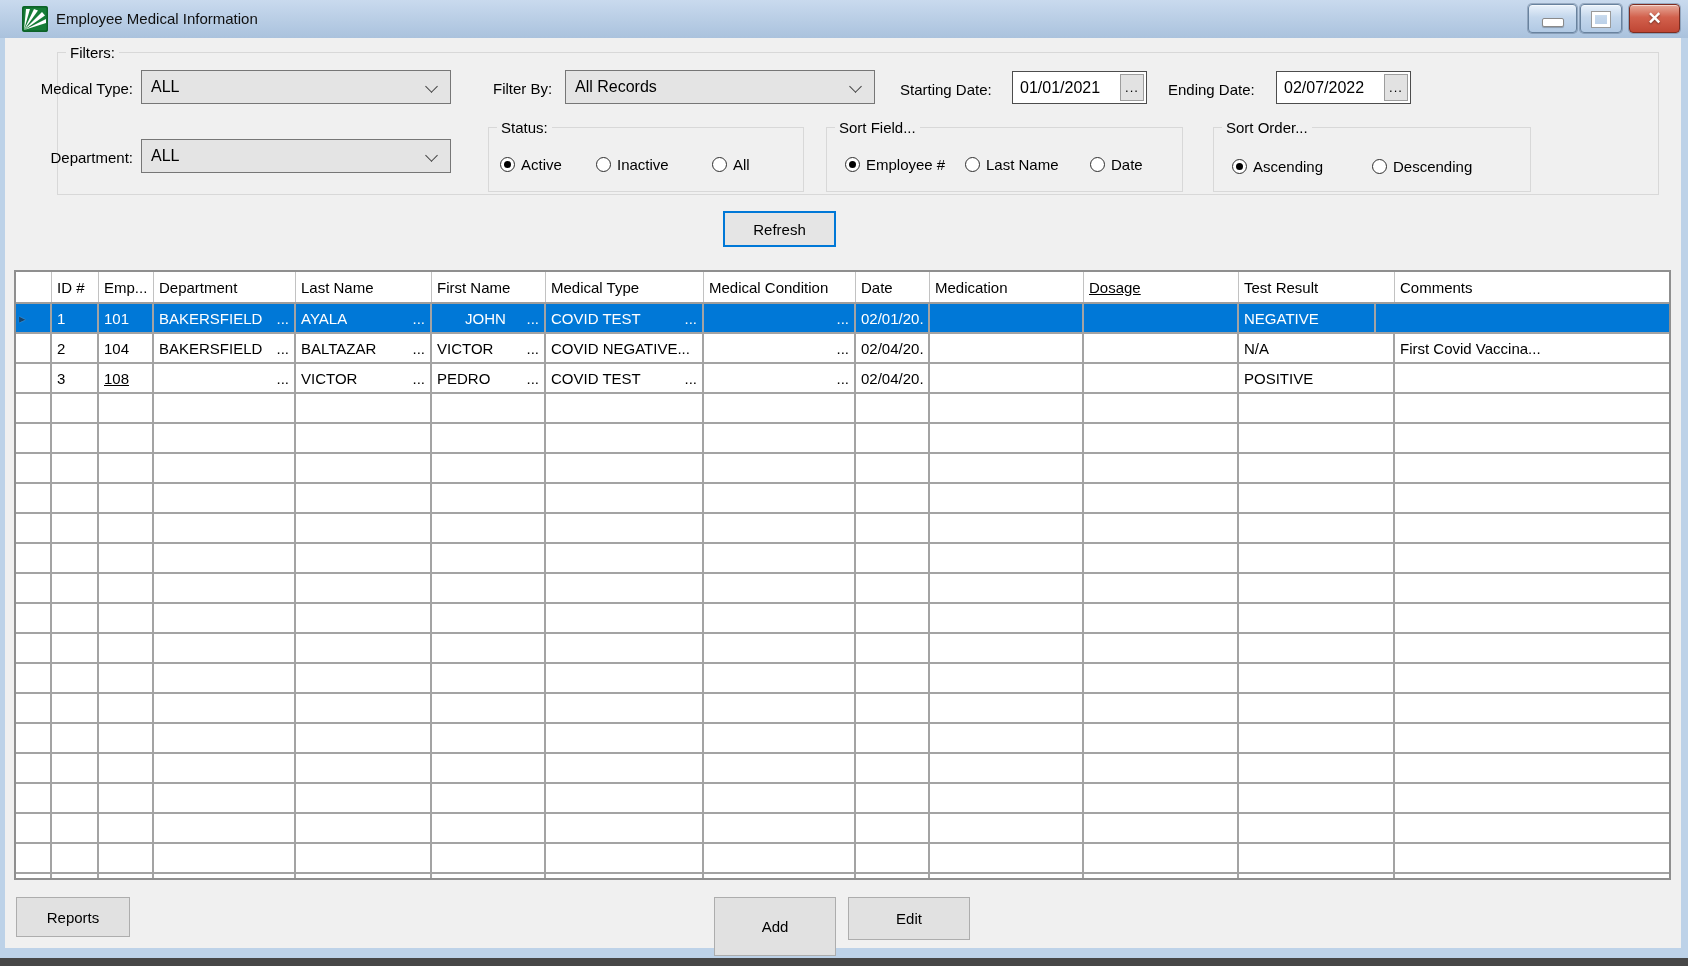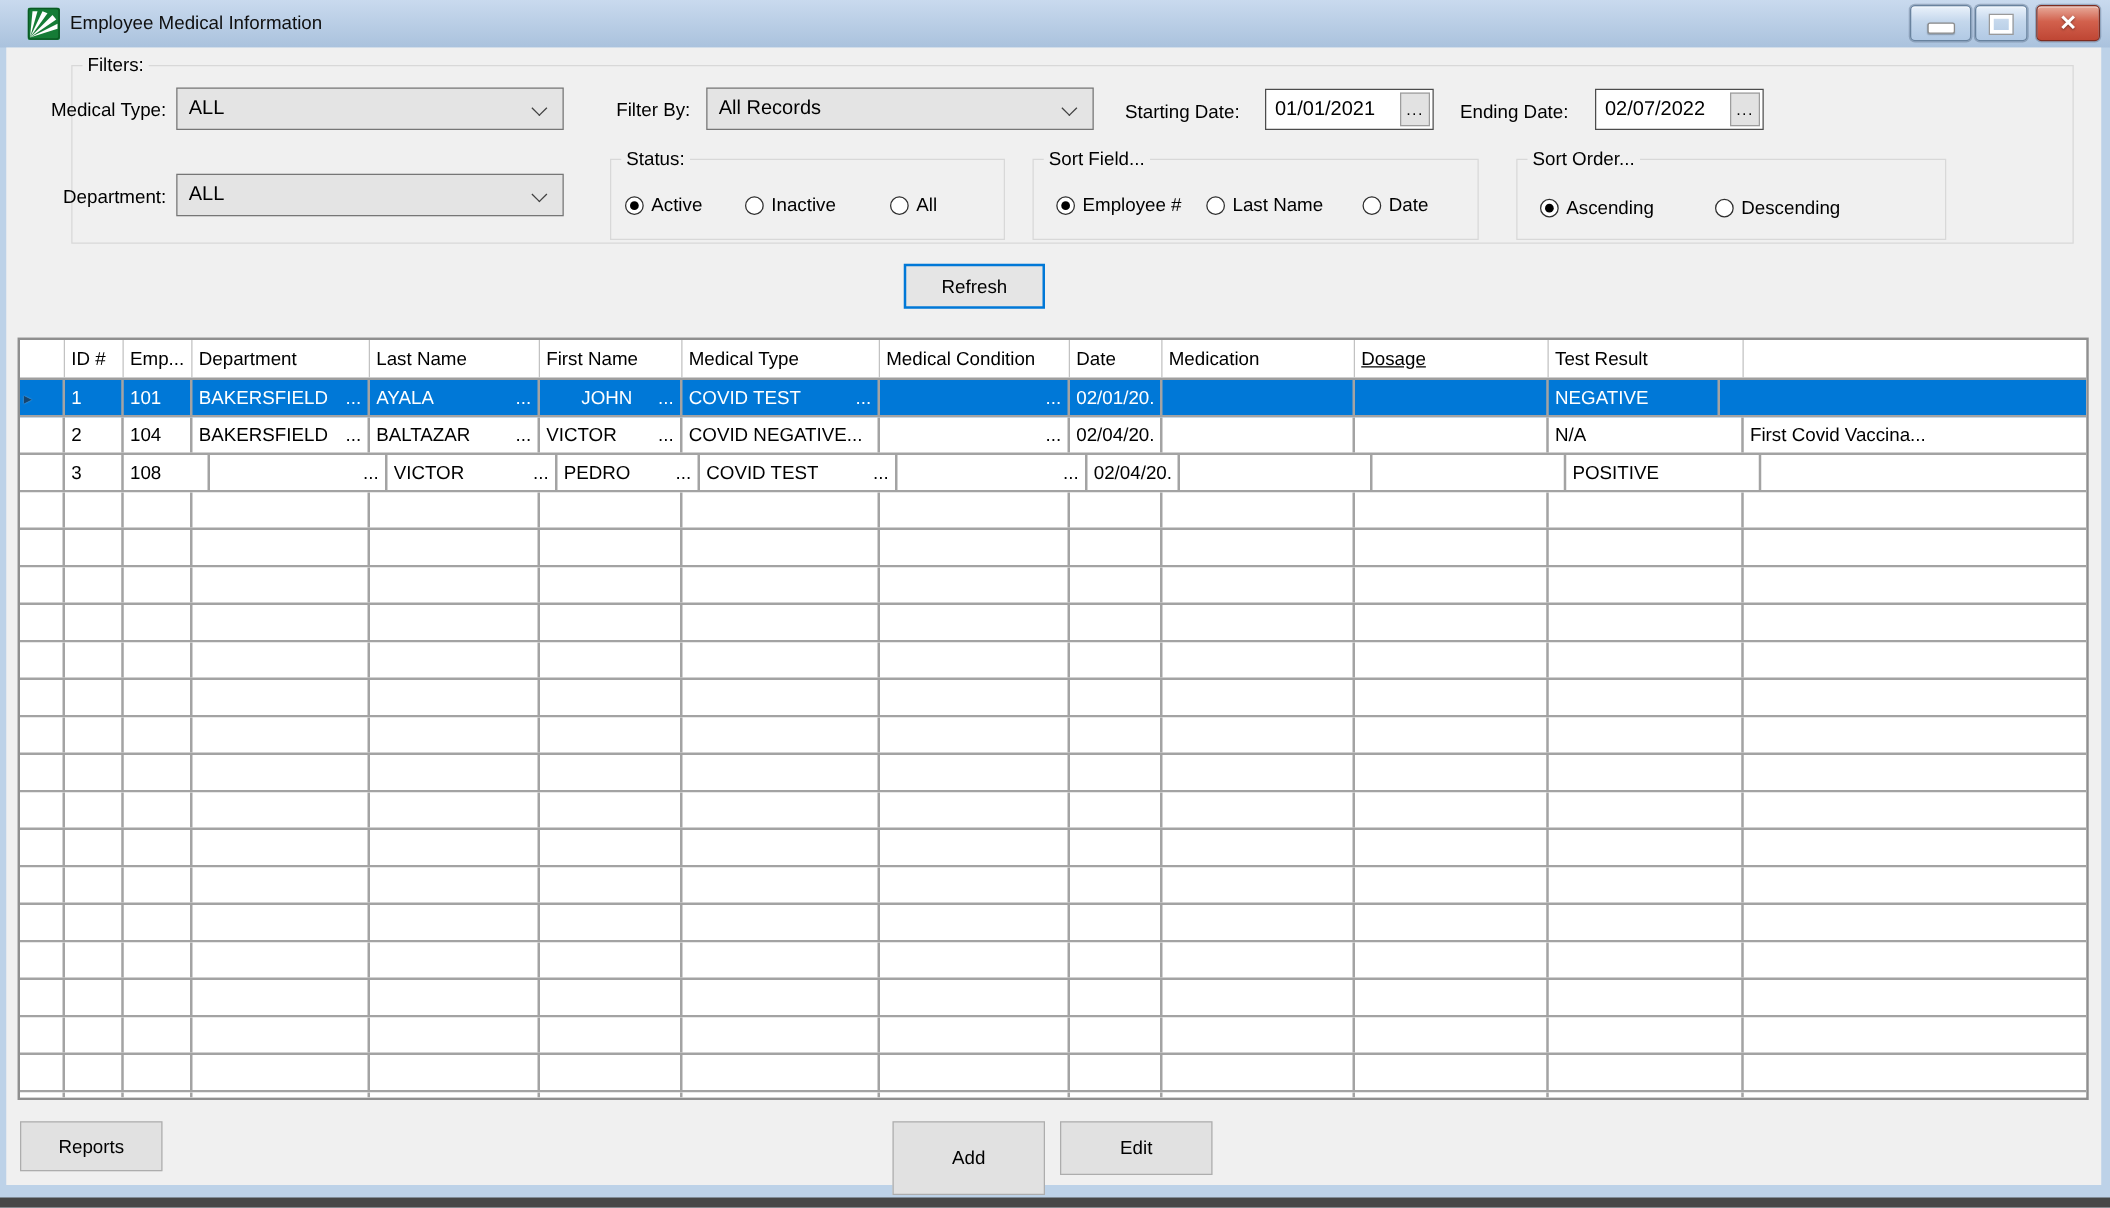--- a/index.html
+++ b/index.html
@@ -154,21 +154,21 @@
       <span class="radio-item" style="left: 965px; top: 156px;">
         <span class="rdot"></span>
         <span>Last Name</span>
       </span>
       <span class="radio-item" style="left: 1090px; top: 156px;">
         <span class="rdot"></span>
         <span>Date</span>
       </span>
     </div>
 
-  <div class="groupbox" style="left:1213px;top:127px;width:344px;height:65px;">
+  <div class="groupbox" style="left:1213px;top:127px;width:318px;height:65px;">
     <span class="gb-label">Sort Order...</span>
   </div>
   <div class="radio-layer">
       <span class="radio-item" style="left: 1232px; top: 158px;">
         <span class="rdot checked"></span>
         <span>Ascending</span>
       </span>
       <span class="radio-item" style="left: 1372px; top: 158px;">
         <span class="rdot"></span>
         <span>Descending</span>
@@ -184,20 +184,21 @@
         <div class="hcell" style="width: 55px;">Emp...</div>
         <div class="hcell" style="width: 142px;">Department</div>
         <div class="hcell" style="width: 136px;">Last Name</div>
         <div class="hcell" style="width: 114px;">First Name</div>
         <div class="hcell" style="width: 158px;">Medical Type</div>
         <div class="hcell" style="width: 152px;">Medical Condition</div>
         <div class="hcell" style="width: 74px;">Date</div>
         <div class="hcell" style="width: 154px;">Medication</div>
         <div class="hcell" style="width: 155px; text-decoration: underline;">Dosage</div>
         <div class="hcell" style="width: 156px;">Test Result</div>
+        <div class="hcell fill">Comments</div>
       </div>
     <div id="grid-body">
         <div class="grow sel">
           <div class="gcell selcol" style="width: 36px;">
             <span class="rowarrow">▸</span>
           </div>
           <div class="gcell" style="width: 47px;">
             <span class="ctext">1</span>
           </div>
           <div class="gcell" style="width: 55px;">
@@ -280,21 +281,21 @@
           </div>
           <div class="gcell fill">
             <span class="ctext">First Covid Vaccina...</span>
           </div>
         </div>
         <div class="grow">
           <div class="gcell selcol" style="width: 36px;"></div>
           <div class="gcell" style="width: 47px;">
             <span class="ctext">3</span>
           </div>
-          <div class="gcell" style="width: 69px;">
+          <div class="gcell" style="width: 55px; text-decoration: underline;">
             <span class="ctext">108</span>
           </div>
           <div class="gcell" style="width: 142px;">
             <span class="ctext"></span>
             <span class="cellipsis">...</span>
           </div>
           <div class="gcell" style="width: 136px;">
             <span class="ctext">VICTOR</span>
             <span class="cellipsis">...</span>
           </div>

